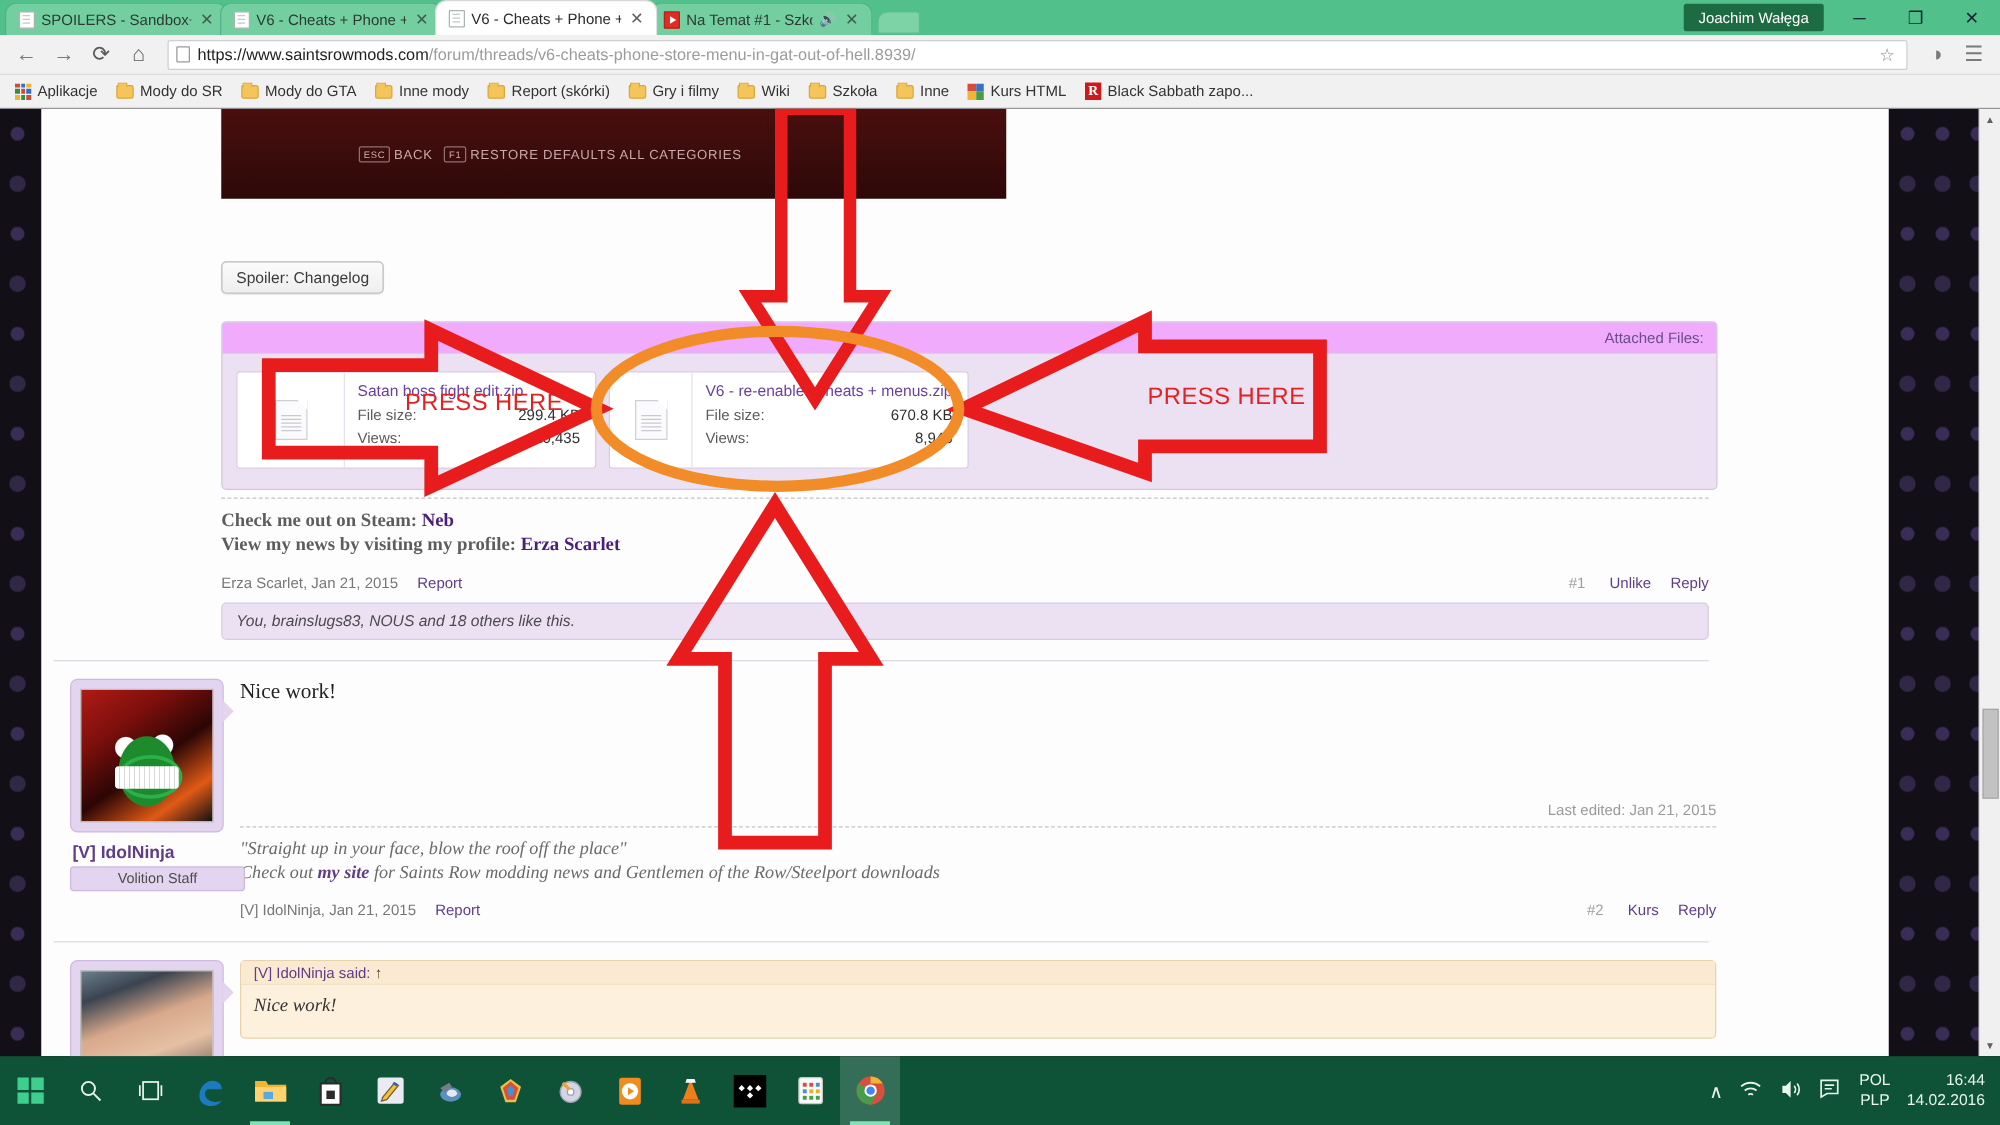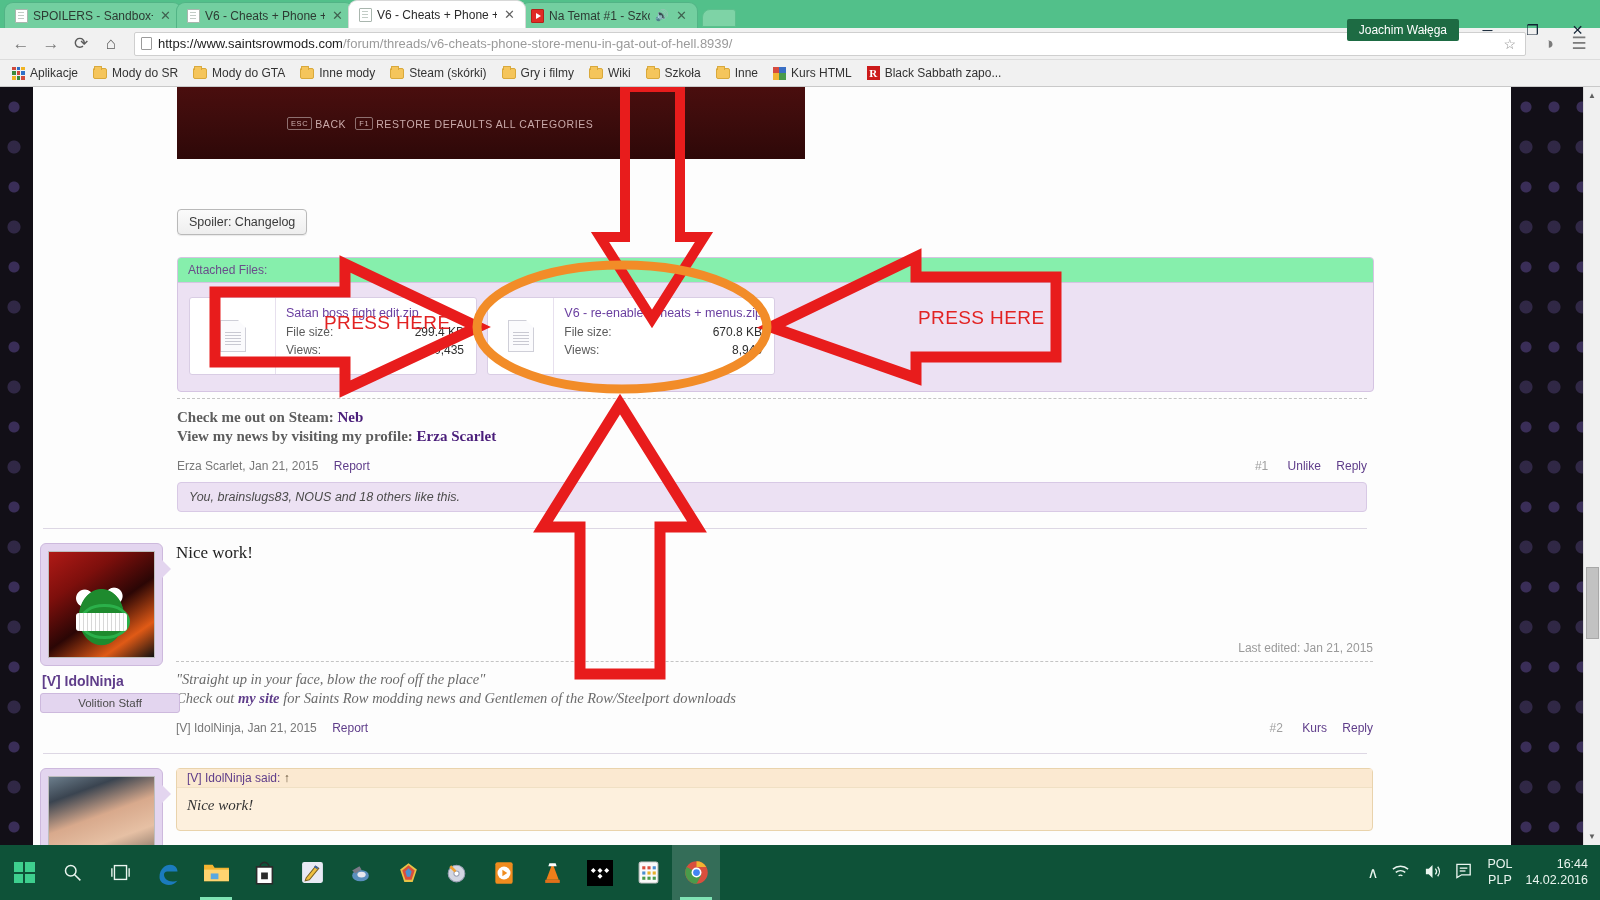--- a/index.html
+++ b/index.html
@@ -54,21 +54,21 @@
   }
   .tab .spk { font-size: 11px; opacity: .85; }
   .tab .x { font-size: 13px; line-height: 1; opacity: .75; padding: 0 2px; }
   .newtab {
     width: 34px; height: 18px; margin-left: 10px; margin-bottom: 1px;
     background: #7ed3a6; border: 1px solid #5cbf8d;
     border-top-left-radius: 8px; border-top-right-radius: 3px;
   }
 
   #winbtns {
-    position: absolute; right: 0; top: 16px; height: 28px;
+    position: absolute; right: 0; top: 0; height: 28px;
     display: flex; align-items: center; z-index: 20;
   }
   #username {
     background: #1d6b43; color: #fff; font-size: 12px;
     padding: 4px 12px; margin-right: 6px; border-radius: 2px;
   }
   .wbtn {
     width: 45px; height: 28px; display: flex; align-items: center;
     justify-content: center; color: #123; font-size: 14px;
   }
@@ -198,22 +198,23 @@
     box-shadow: 0 1px 1px rgba(0,0,0,.08);
   }
 
   
   #attachbox {
     margin: 22px 0 0 144px; width: 1197px;
     background: #ece1f3; border: 1px solid #d5c4e2; border-radius: 4px;
   }
   #attachhdr {
     padding: 5px 10px; font-size: 12px; color: #6a4d8a;
-    background: #86efac; border-bottom: 1px solid #d5c4e2;
+    background: #f0abfc; border-bottom: 1px solid #d5c4e2;
     border-radius: 3px 3px 0 0;
+    text-align: right;
   }
   #attachrow { display: flex; gap: 10px; padding: 14px 11px 16px 11px; }
   .attach {
     width: 288px; height: 78px; background: #fff;
     border: 1px solid #d9cde4; border-radius: 3px;
     display: flex; align-items: stretch;
   }
   .attach .thumb {
     width: 86px; display: flex; align-items: center; justify-content: center;
     border-right: 1px solid #e7e0ee;
@@ -271,21 +272,21 @@
     border: 1px solid #d8c9e5; border-radius: 4px;
     padding: 7px 11px; font-size: 12.5px; color: #4b4b4b; font-style: italic;
   }
   .hr {
     margin: 16px 144px 0 10px; border-top: 1px solid #ddd7e4;
   }
 
   
   .post { display: flex; margin-top: 14px; }
   .usercol {
-    width: 125px; margin-left: 7px; flex: 0 0 125px;
+    width: 125px; margin-left: 23px; flex: 0 0 125px;
     position: relative;
   }
   .avatarbox {
     background: #e3d5ef; border: 1px solid #cdb9dd; border-radius: 6px;
     padding: 7px; position: relative; width: 123px;
   }
   .avatarbox::after {
     content: ""; position: absolute; right: -9px; top: 16px;
     border-top: 9px solid transparent; border-bottom: 9px solid transparent;
     border-left: 9px solid #e3d5ef;
@@ -462,21 +463,21 @@
     <div class="bm">
         <span class="folder"></span>
         <span>Mody do GTA</span>
       </div>
     <div class="bm">
         <span class="folder"></span>
         <span>Inne mody</span>
       </div>
     <div class="bm">
         <span class="folder"></span>
-        <span>Steam (skórki)</span>
+        <span>Report (skórki)</span>
       </div>
     <div class="bm">
         <span class="folder"></span>
         <span>Gry i filmy</span>
       </div>
     <div class="bm">
         <span class="folder"></span>
         <span>Wiki</span>
       </div>
     <div class="bm">

